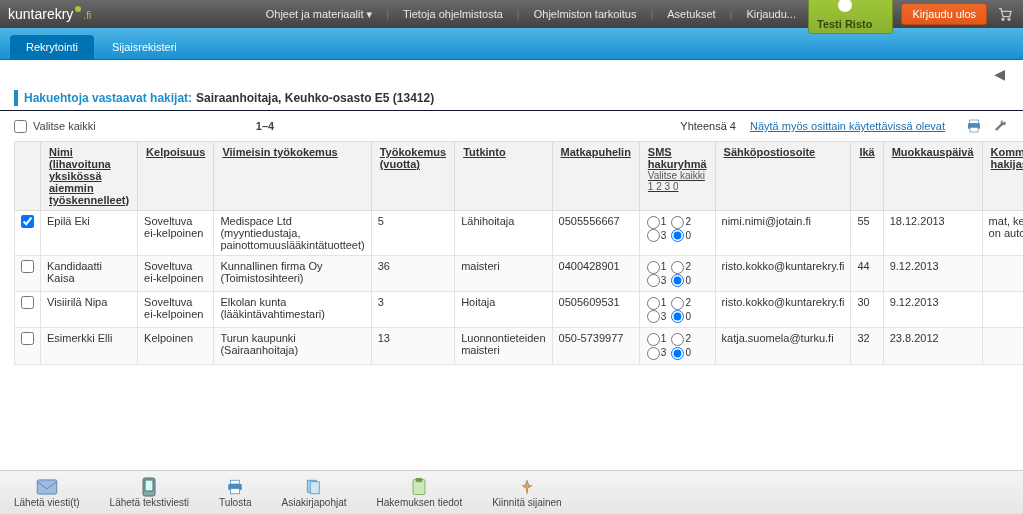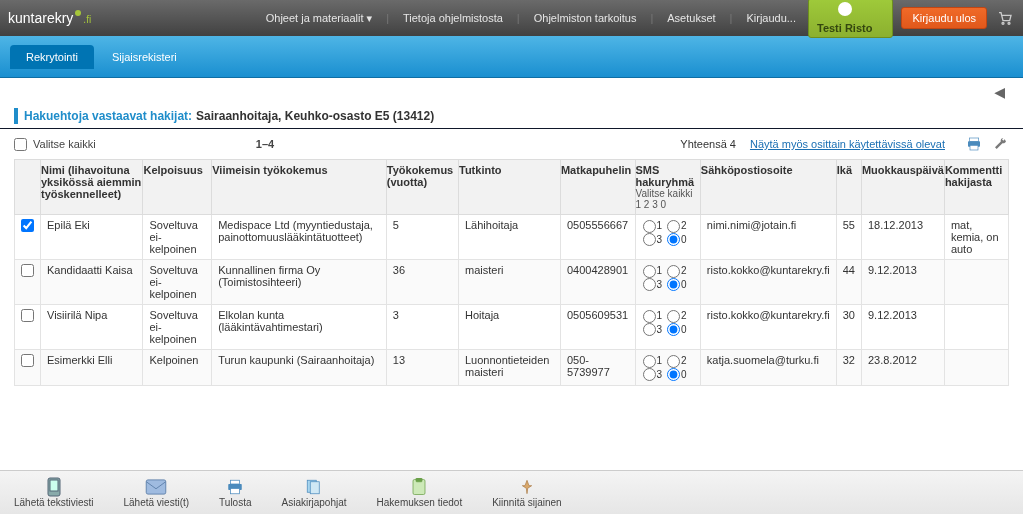--- a/index.html
+++ b/index.html
@@ -1,31 +1,31 @@
 <!DOCTYPE html>
 <html><head>
 <meta charset="utf-8">
 <style>
 * { box-sizing: border-box; margin: 0; padding: 0; font-family: Arial, Helvetica, sans-serif; }
 body { background: #fff; font-size: 11px; color: #333; }
 
-.topbar { background: linear-gradient(#6a6a6a, #414141); height: 36px; display: flex; align-items: center; padding: 0 8px; }
+.topbar { background: linear-gradient(#6a6a6a, #414141); height: 28px; display: flex; align-items: center; padding: 0 8px; }
 .logo { display: flex; align-items: baseline; color: #fff; font-size: 14px; }
 .logo .fi { color: #a6c63a; font-size: 10px; margin-left: 2px; }
 .logo-dot { width:6px; height:6px; background:#a6c63a; border-radius:50%; display:inline-block; margin-left:2px; position:relative; top:-7px;}
 .topbar-spacer { flex: 1; }
 .topnav { display: flex; gap: 14px; align-items: center; }
 .topnav a, .topnav span { color: #e6e6e6; font-size: 11px; text-decoration: none; cursor: pointer; }
 .userbtn { background: linear-gradient(#9fca3a,#8cb02f); border:1px solid #6d8f1f; border-radius:3px; padding:3px 20px 3px 8px; color:#34470f; font-weight:bold; font-size:11px; display:flex; align-items:center; gap:6px; margin-left:12px;flex-direction:column;}
 .userbtn .usericon{ width:14px;height:14px;background:#fff;border-radius:50%;display:inline-block;}
 .logoutbtn { background: linear-gradient(#f06a28,#e1581b); border:1px solid #c24612; color:#fff; font-size:11px; padding:4px 10px; border-radius:3px; margin-left:8px; cursor:pointer;}
 .carticon { width:20px;height:20px; margin-left:8px; display:flex;align-items:center;justify-content:center; }
 .carticon svg{stroke:#ccc;}
 
-.subbar { background: linear-gradient(#4eb5e6,#1a8fd0); height: 42px; display:flex; align-items:center; padding-left:10px; border-bottom:1px solid #0f6ea4;}
+.subbar { background: linear-gradient(#4eb5e6,#1a8fd0); height: 32px; display:flex; align-items:flex-end; padding-left:10px; border-bottom:1px solid #0f6ea4;}
 .tab { padding:6px 16px; font-size:11px; color:#fff; cursor:pointer; border-top-left-radius:4px; border-top-right-radius:4px; margin-right:2px;}
 .tab.active { background:#0074b3; }
 .tab.inactive { background:transparent; }
 
 .backrow { text-align:right; padding:6px 18px 0 0; color:#555; font-size:10px;}
 .backrow .arrow{font-size:14px;color:#666;}
 
 .pagehead { display:flex; align-items:center; padding:8px 14px 4px 14px; }
 .pagehead .vstripe { width:4px; height:16px; background:#1f8dca; margin-right:6px;}
 .pagehead .label { color:#1f8dca; font-weight:bold; font-size:12px;}
@@ -34,21 +34,21 @@
 .listbar { display:flex; align-items:center; padding:6px 14px; border-top:1px solid #0f172a;}
 .listbar label{font-size:11px;color:#444;}
 .listbar .range{flex:0 0 300px; text-align:left; padding-left:160px; color:#444;font-weight:bold;}
 .listbar .spacer{flex:1;}
 .listbar .total{color:#333;}
 .listbar a{color:#1a6fb3; text-decoration:underline; margin-left:14px; cursor:pointer;}
 .listbar .icons{margin-left:auto; display:flex; gap:8px; padding-left:20px;}
 .iconbtn{width:18px;height:18px;display:inline-flex;align-items:center;justify-content:center;cursor:pointer;}
 
 table.grid { width:calc(100% - 28px); margin:0 14px; border-collapse:collapse; font-size:11px;}
-table.grid th { background:#f2f2f2; border:1px solid #dcdcdc; padding:4px 0; text-align:left; color:#333; font-weight:bold; vertical-align:top;}
+table.grid th { background:#f2f2f2; border:1px solid #dcdcdc; padding:4px 8px; text-align:left; color:#333; font-weight:bold; vertical-align:top;text-decoration:underline;}
 table.grid th .sub{font-weight:normal; font-size:10px; color:#555;}
 table.grid td { border:1px solid #e3e3e3; padding:4px 6px; vertical-align:top;}
 table.grid tr:nth-child(even) td{ background:#fafafa;}
 .chkcell{width:24px;text-align:center;}
 .radiocell input{vertical-align:middle;margin:0 1px;}
 .radiocell span.num{font-size:10px;color:#333;margin-right:4px;}
 
 .bottombar { position:fixed; left:0; right:0; bottom:0; background:linear-gradient(#f4f4f4,#e6e6e6); border-top:1px solid #ccc; padding:4px 10px; display:flex; gap:22px;}
 .bottombar .bbtn{ display:flex; flex-direction:column; align-items:center; font-size:10px; color:#444; cursor:pointer; padding:2px 4px;}
 .bottombar .bbtn .bicon{width:22px;height:20px;display:flex;align-items:center;justify-content:center;}
@@ -204,35 +204,35 @@
         <td>32</td>
         <td>23.8.2012</td>
         <td></td>
       </tr>
     </tbody>
 </table>
 
 <div class="bottombar">
   <div class="bbtn">
     <span class="bicon">
+        <svg width="22" height="16" viewBox="0 0 24 18" fill="#9fbbe0" stroke="#5a7da8">
+          <rect x="1" y="1" width="22" height="16" rx="2"></rect>
+          <path d="M1 3l11 8 11-8" fill="none"></path>
+        </svg>
+      </span>
+    <span>Lähetä viesti(t)</span>
+  </div>
+  <div class="bbtn">
+    <span class="bicon">
         <svg width="14" height="20" viewBox="0 0 14 20" fill="#8aa" stroke="#567">
           <rect x="1" y="1" width="12" height="18" rx="2"></rect>
           <rect x="3" y="3" width="8" height="11" fill="#cfe"></rect>
         </svg>
       </span>
     <span>Lähetä tekstiviesti</span>
-  </div>
-  <div class="bbtn">
-    <span class="bicon">
-        <svg width="22" height="16" viewBox="0 0 24 18" fill="#9fbbe0" stroke="#5a7da8">
-          <rect x="1" y="1" width="22" height="16" rx="2"></rect>
-          <path d="M1 3l11 8 11-8" fill="none"></path>
-        </svg>
-      </span>
-    <span>Lähetä viesti(t)</span>
   </div>
   <div class="bbtn">
     <span class="bicon">
         <svg width="20" height="18" viewBox="0 0 24 24" fill="#4b8bbd">
           <rect x="3" y="8" width="18" height="8" rx="1"></rect>
           <rect x="6" y="3" width="12" height="5" fill="#fff" stroke="#4b8bbd"></rect>
           <rect x="6" y="14" width="12" height="7" fill="#fff" stroke="#4b8bbd"></rect>
         </svg>
       </span>
     <span>Tulosta</span>

